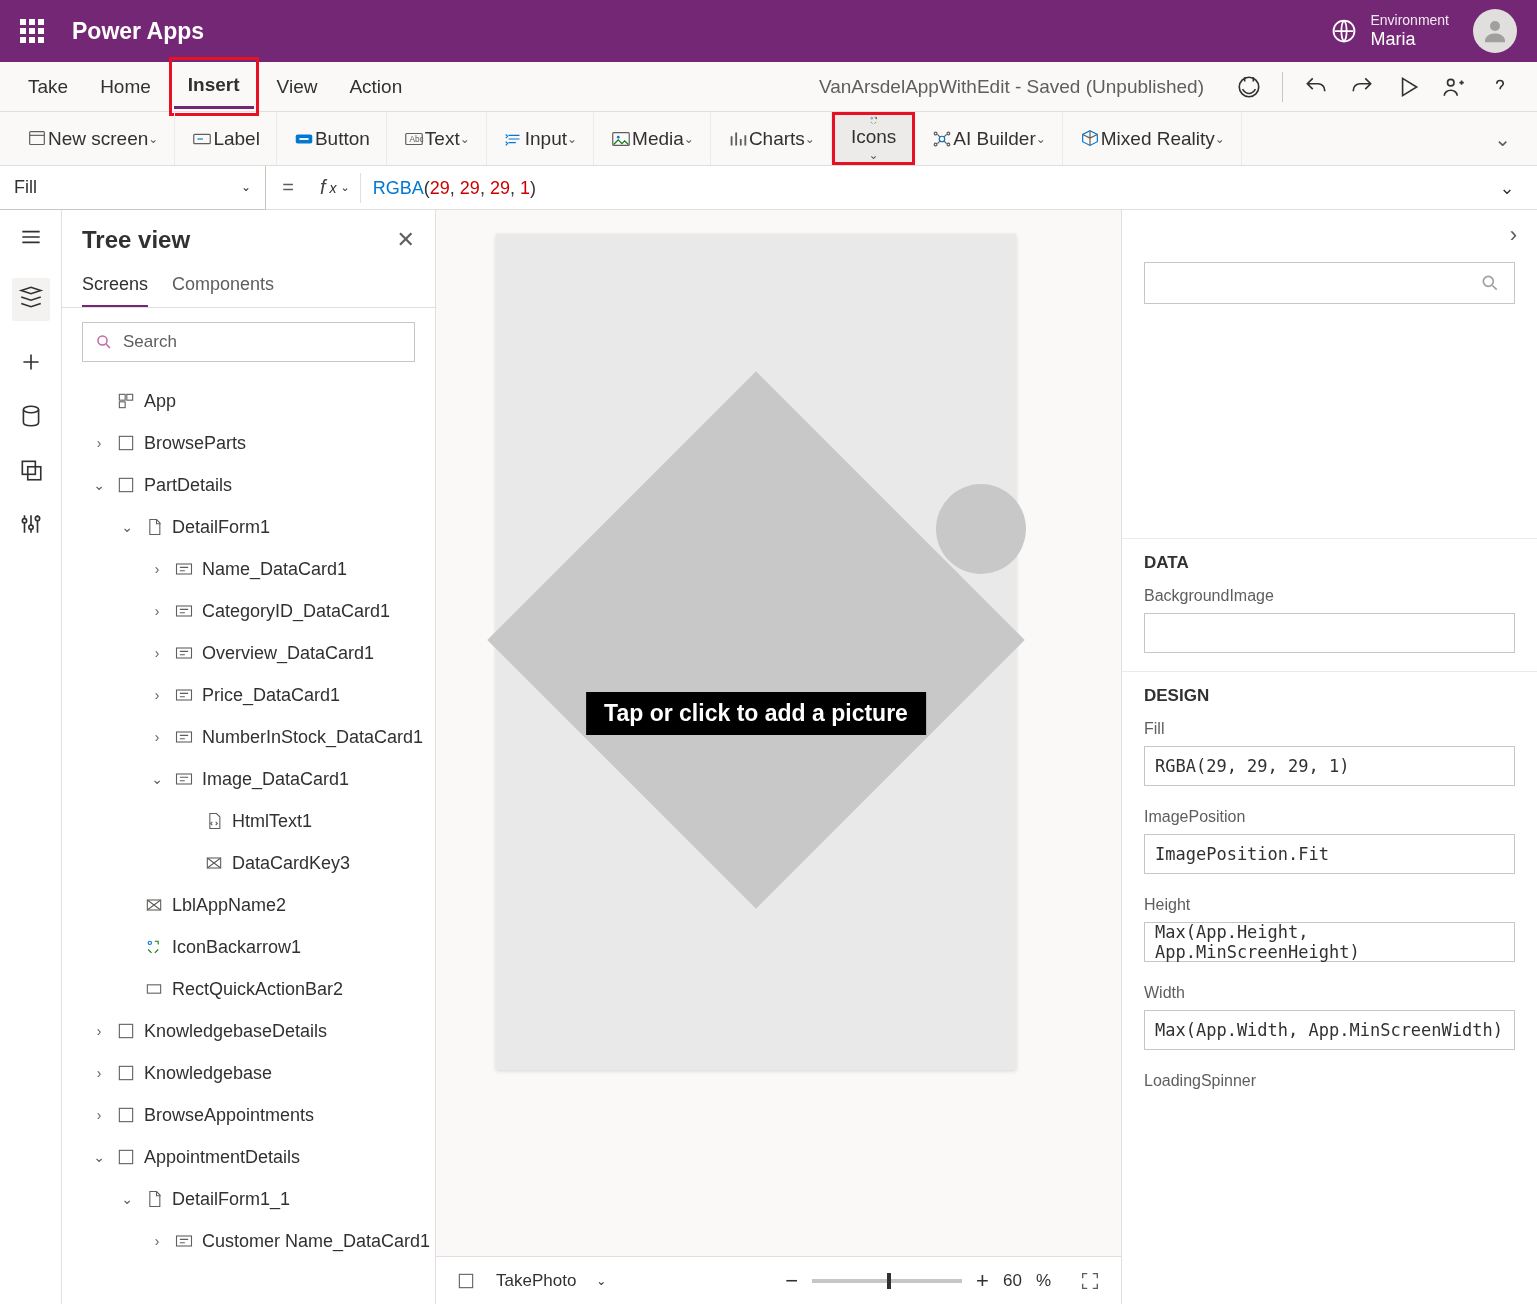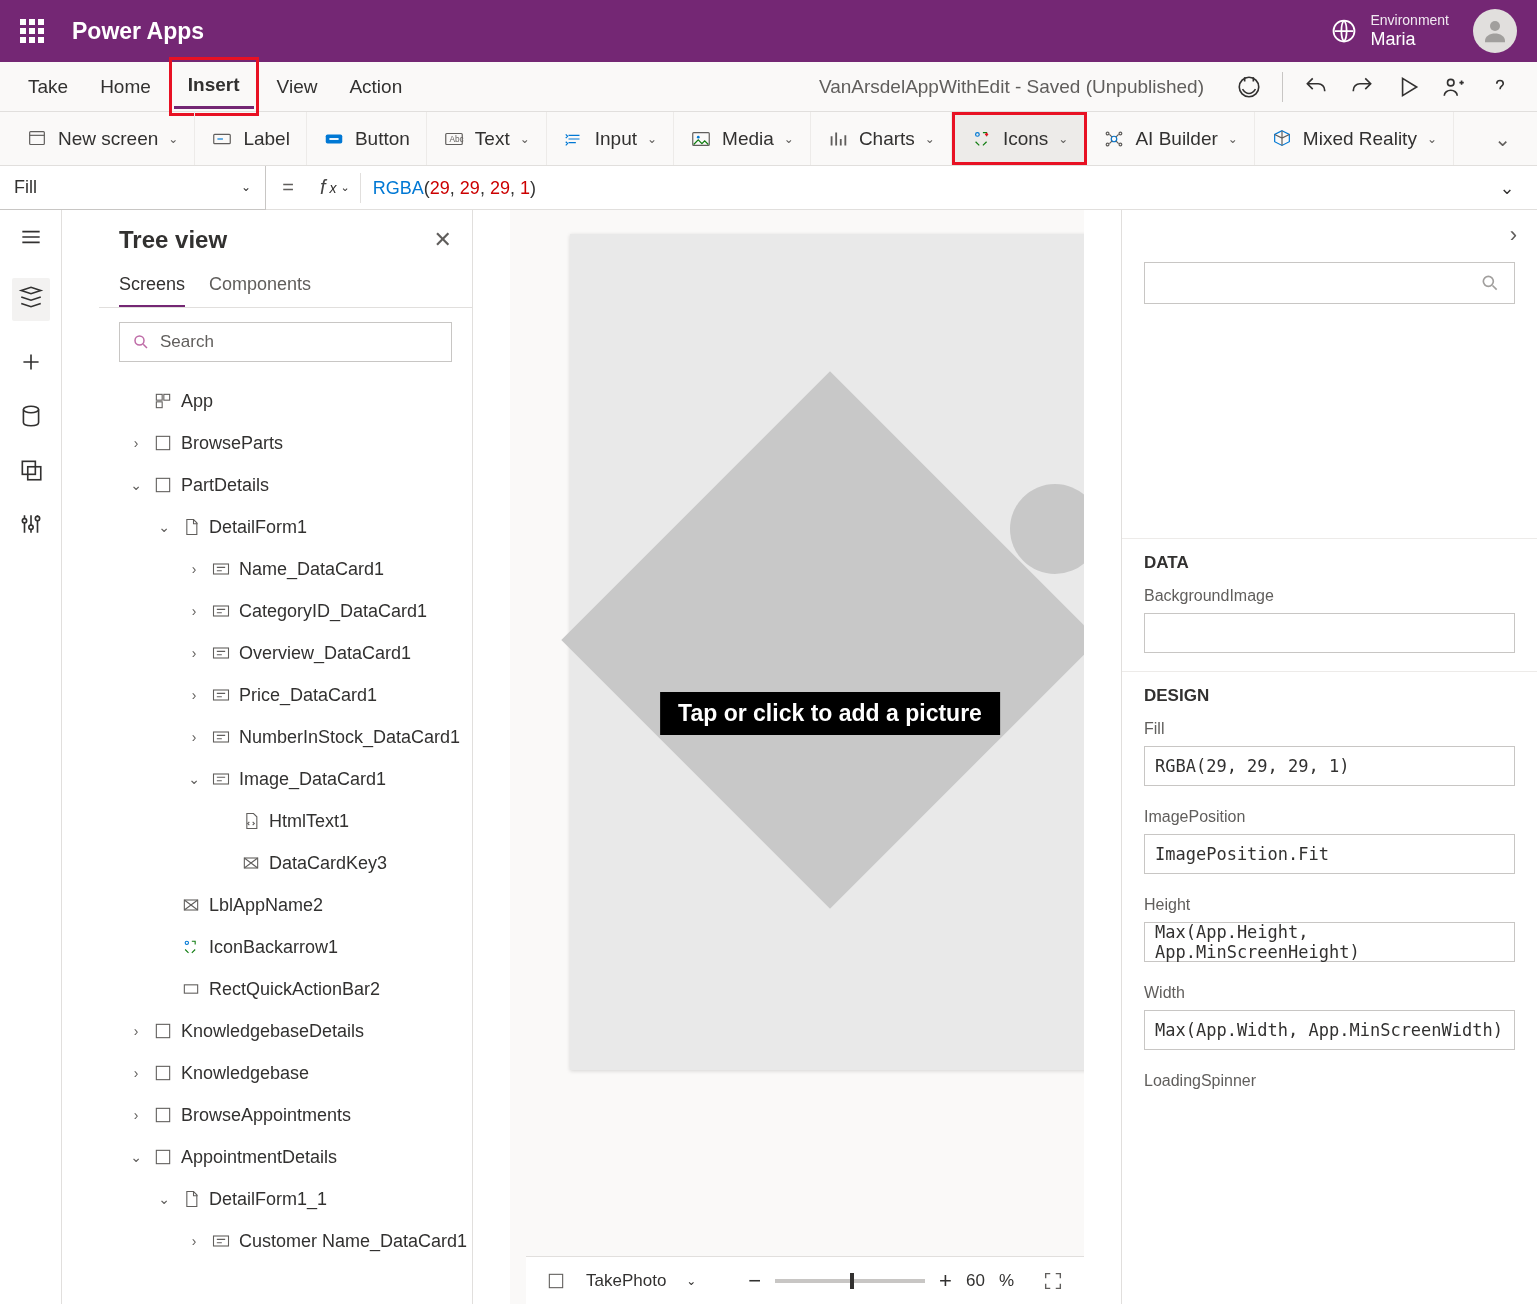--- a/index.html
+++ b/index.html
@@ -14,34 +14,34 @@
 .env .val { font-size: 18px; }
 .avatar { width: 44px; height: 44px; border-radius: 50%; background: #e1dfdd; display:flex; align-items:center; justify-content:center; }
 .menubar { height: 50px; background: #faf9f8; border-bottom: 1px solid #e1dfdd; display: flex; align-items: center; padding: 0 14px; gap: 4px; }
 .menubar .mitem { padding: 10px 14px; font-size: 19px; cursor: pointer; }
 .menubar .mitem.active { font-weight: 600; border-bottom: 3px solid #742774; }
 .insert-box { border: 3px solid #e81123; padding: 4px 2px; }
 .doc-title { margin-left: auto; font-size: 19px; color: #605e5c; padding-right: 18px; }
 .cmdicons { display:flex; gap: 20px; padding: 0 10px; align-items:center; }
 .cmdicons svg { width: 26px; height: 26px; stroke: #323130; fill: none; stroke-width: 1.5; }
 .ribbon { height: 54px; background: #faf9f8; border-bottom: 1px solid #e1dfdd; display: flex; align-items: stretch; padding: 0 10px; }
-.rbtn { display: flex; align-items: center; gap: 10px; padding: 0 16px; font-size: 19px; color: #323130; border-right: 1px solid #edebe9; cursor: pointer; white-space: nowrap; }
+.rbtn { display: flex; align-items: center; padding: 0 16px; font-size: 19px; color: #323130; border-right: 1px solid #edebe9; cursor: pointer; white-space: nowrap; }
 .rbtn svg { width: 22px; height: 22px; stroke: #605e5c; fill: none; stroke-width: 1.3; }
-.rbtn.icons-btn { background: #edebe9; border: 3px solid #e81123; border-bottom-width:3px; }
+.rbtn.icons-btn { background: #edebe9; border: 3px solid #e81123; border-bottom-width:3px;flex-direction:column; }
 .rbtn .chev { font-size: 12px; color: #605e5c; }
 .rbtn.last { border-right: none; margin-left:auto; }
 .formula-row { height: 44px; border-bottom: 1px solid #e1dfdd; display: flex; align-items: center; }
 .prop-dd { width: 266px; height: 44px; border: 1px solid #c8c6c4; border-top:none; border-left:none; display:flex; align-items:center; padding: 0 14px; font-size: 18px; justify-content: space-between; }
 .eq { width: 44px; text-align: center; font-size: 20px; color: #605e5c; }
 .fx { font-style: italic; font-size: 20px; padding: 0 10px; display:flex; align-items:center; gap:4px;}
 .fx .chev { font-size:11px; font-style:normal;}
 .formula-input { flex: 1; padding: 0 12px; font-family: Consolas, monospace; font-size: 18px; }
 .formula-input .fn { color:#0078d4; } .formula-input .num { color:#c00; } .formula-input .par{color:#333;}
 .formula-expand { width: 60px; display:flex; justify-content:center; }
-.workspace { display: flex; height: calc(100% - 210px); position: relative; gap: 37px; }
+.workspace { display: flex; height: calc(100% - 210px); position: relative; }
 .leftrail { width: 62px; border-right: 1px solid #e1dfdd; display:flex; flex-direction:column; align-items:center; padding-top:14px; gap: 28px; }
 .leftrail svg { width:26px; height:26px; stroke:#323130; fill:none; stroke-width:1.5;}
 .leftrail .layers { background: #f3f2f1; padding: 6px; border-radius:2px;}
 .treepanel { width: 374px; border-right: 1px solid #e1dfdd; background:#fff; display:flex; flex-direction:column; }
 .tree-hdr { display: flex; align-items:center; padding: 16px 20px 8px; }
 .tree-hdr h2 { font-size: 24px; font-weight: 600; flex:1; }
 .tree-tabs { display:flex; gap: 24px; padding: 4px 20px 0; border-bottom: 1px solid #e1dfdd;}
 .tree-tabs span { padding: 8px 0 10px; font-size: 18px; cursor:pointer; color:#605e5c;}
 .tree-tabs span.act { color:#323130; border-bottom: 2px solid #742774; font-weight:400;}
 .tree-search { margin: 14px 20px; border:1px solid #c8c6c4; height:40px; display:flex; align-items:center; padding:0 12px; gap:10px; color:#605e5c;}
@@ -53,21 +53,21 @@
 .canvas-area { flex:1; background:#faf9f8; position:relative; overflow:hidden;}
 .canvas-scroll { position:absolute; inset:0; padding: 24px 0 0 60px;}
 .phone { width: 520px; background:#e6e6e6; box-shadow: 0 1px 4px rgba(0,0,0,.15); }
 .phone-hdr { background:#107c10; height:74px; display:flex; align-items:center; color:#fff;}
 .back-arrow { padding: 0 22px;}
 .phone-title { flex:1; text-align:center; font-size:30px; font-weight:400; padding-right:46px;}
 .phone-body { height: 836px; background:#e9e9e9; position:relative;}
 .diamond { position:absolute; top:216px; left:50%; transform:translateX(-50%) rotate(45deg); width:380px; height:380px; background:#c8c8c8;}
 .cam-dot { position:absolute; top:250px; right:-10px; width:90px; height:90px; border-radius:50%; background:#c8c8c8;}
 .overlay-text { position:absolute; top:458px; left:50%; transform:translateX(-50%); background:#000; color:#fff; font-size:23px; font-weight:600; padding:8px 18px; white-space:nowrap;}
-.canvas-footer { position:absolute; bottom:0; left:16px; right:0; height:48px; border-top:1px solid #e1dfdd; background:#fff; display:flex; align-items:center; padding:0 20px; gap:20px; font-size:17px;}
+.canvas-footer { position:absolute; bottom:0; left:0; right:0; height:48px; border-top:1px solid #e1dfdd; background:#fff; display:flex; align-items:center; padding:0 20px; gap:20px; font-size:17px;}
 .zoom-group { margin-left:auto; display:flex; align-items:center; gap:14px;}
 .slider { width:150px; height:4px; background:#c8c6c4; position:relative;}
 .slider::after{content:'';position:absolute;left:50%;top:-6px;width:4px;height:16px;background:#323130;}
 .propspanel { width: 416px; border-left:1px solid #e1dfdd; background:#fff; overflow:auto; padding-bottom:40px;}
 .props-search{ margin:14px 22px; height:42px; border:1px solid #c8c6c4; display:flex; align-items:center; justify-content:flex-end; padding:0 14px;}
 .section-hdr{ padding:14px 22px 10px; font-size:17px; font-weight:600; color:#323130; border-top:1px solid #edebe9;}
 .prow{ padding:4px 22px 18px;}
 .plabel{ font-size:16px; color:#605e5c; margin-bottom:8px; display:block;}
 .pinput{ width:100%; height:40px; border:1px solid #c8c6c4; padding:0 10px; font-family:Consolas,monospace; font-size:17px; display:flex; align-items:center;}
 </style>

